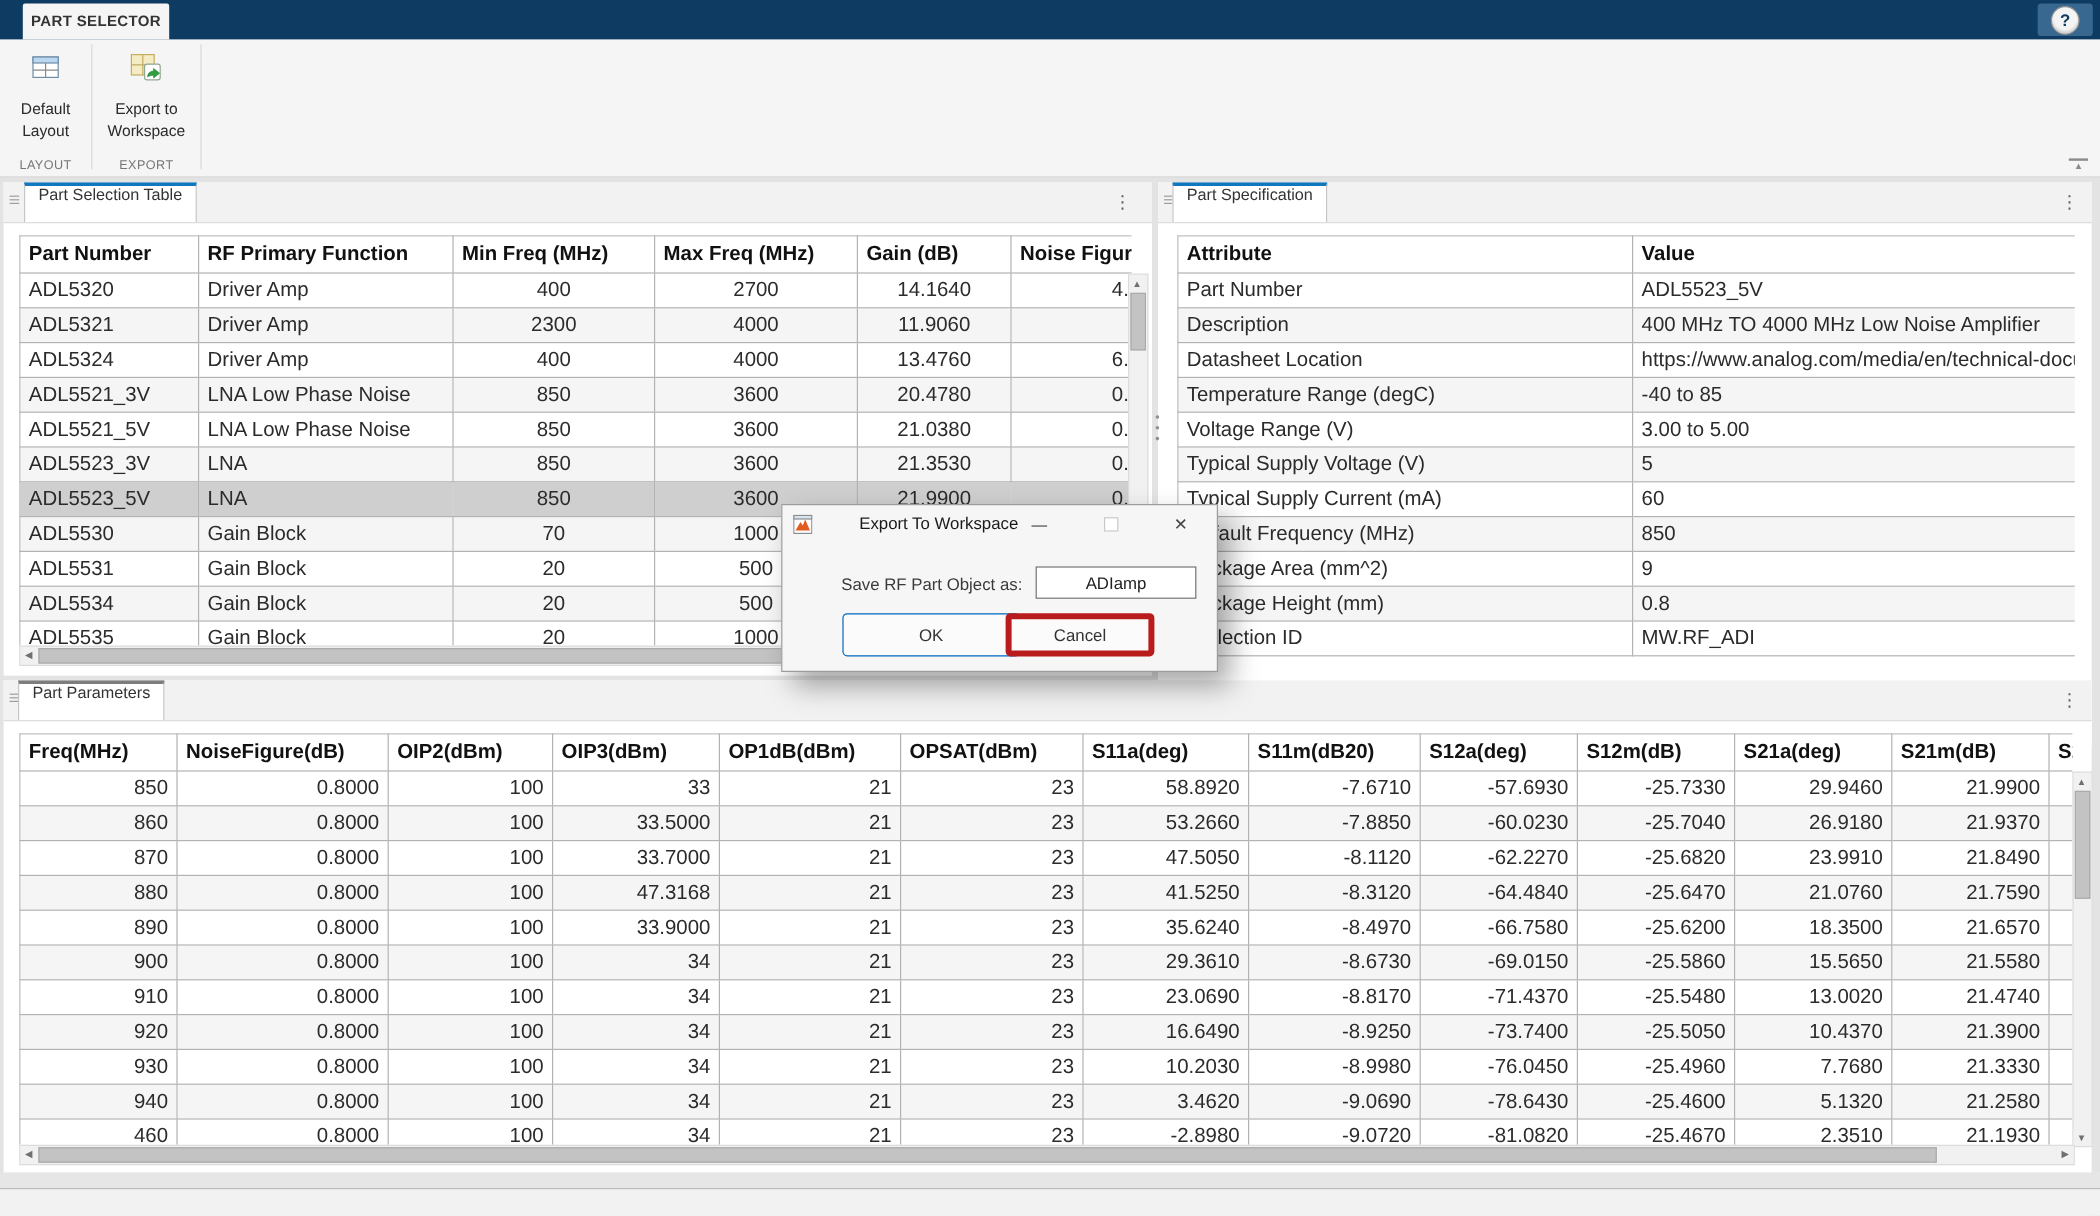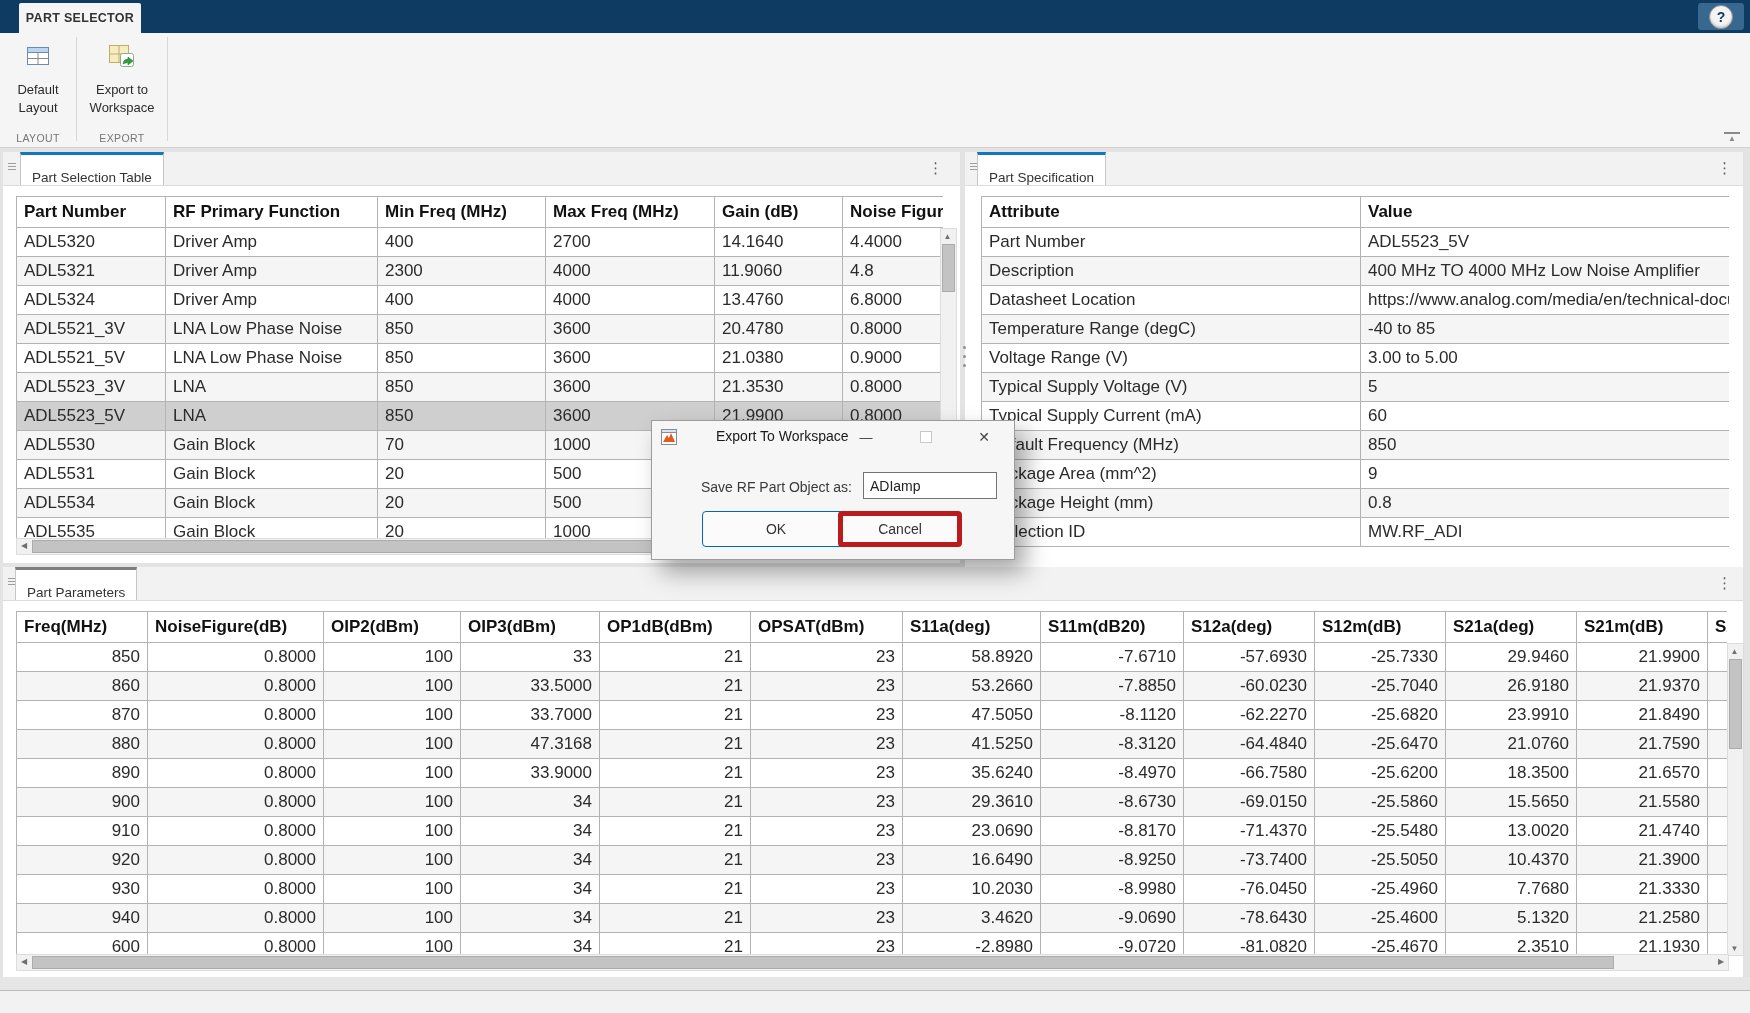--- a/index.html
+++ b/index.html
@@ -28,37 +28,37 @@
   .collapse-icon{position:absolute;right:10px;bottom:6px;width:16px;text-align:center;
                  color:#8a8a8a;font-size:8px;line-height:5px;}
   .collapse-icon .bar{display:block;height:2px;background:#8a8a8a;margin-bottom:2px;}
 
   
   .panel{position:absolute;background:#fff;}
   .tabbar{position:absolute;left:0;top:0;right:0;height:33px;background:#f2f2f2;border-bottom:1px solid #dcdcdc;}
   .grip{position:absolute;left:5px;top:11px;width:8px;display:flex;flex-direction:column;gap:2px;}
   .grip i{height:1px;background:#9e9e9e;}
   .ptab{position:absolute;top:0;height:30px;background:#fff;border:1px solid #c6c6c6;border-bottom:none;
-        border-top:3px solid #1278bd;display:flex;align-items:flex-end;padding:0 11px;
+        border-top:3px solid #1278bd;display:flex;align-items:flex-start;padding:0 11px;
         font-size:13.5px;color:#333;white-space:nowrap;}
   .ptab.gray{border-top-color:#7d7d7d;}
   .kebab{position:absolute;top:7px;font-size:15px;color:#5f5f5f;width:14px;text-align:center;cursor:default;}
 
   .tclip{position:absolute;overflow:hidden;background:#fff;}
   table{border-collapse:collapse;table-layout:fixed;background:#fff;font-size:17px;color:#2b2b2b;}
   th,td{border:1px solid #b3b3b3;padding:0 7px;overflow:hidden;white-space:nowrap;}
   th{font-weight:bold;text-align:left;height:30px;color:#111;background:#fff;}
   td{height:28px;}
   tbody tr:nth-child(even) td{background:#f5f5f5;}
   tbody tr.sel td{background:#cfcfcf;}
 
   #t1{width:956px;}
   #t1 th:nth-child(1){width:134px}#t1 th:nth-child(2){width:197px}#t1 th:nth-child(3){width:153px}
   #t1 th:nth-child(4){width:154px}#t1 th:nth-child(5){width:113px}#t1 th:nth-child(6){width:205px}
-  #t1 td:nth-child(n+3){text-align:left;}
+  #t1 td:nth-child(n+3){text-align:center;}
 
   #t2{width:746px;}
   #t2 th:nth-child(1){width:364px}#t2 th:nth-child(2){width:382px}
 
   #t3{width:1724px;}
   #t3 th:nth-child(1){width:116px}#t3 th:nth-child(2){width:161px}#t3 th:nth-child(3){width:122px}
   #t3 th:nth-child(4){width:124px}#t3 th:nth-child(5){width:136px}#t3 th:nth-child(6){width:137px}
   #t3 th:nth-child(7){width:123px}#t3 th:nth-child(8){width:128px}#t3 th:nth-child(9){width:116px}
   #t3 th:nth-child(10){width:116px}#t3 th:nth-child(11){width:116px}#t3 th:nth-child(12){width:116px}
   #t3 th:nth-child(13){width:117px}#t3 th:nth-child(14){width:96px}
@@ -84,21 +84,21 @@
   .dlg-title{position:absolute;left:0;top:0;right:0;height:32px;}
   .dlg-icon{position:absolute;left:9px;top:8px;}
   .dlg-title-text{position:absolute;left:32px;top:7px;font-size:14px;color:#1a1a1a;margin-left:32px;}
   .dlg-ctrl{position:absolute;top:0;height:32px;width:40px;display:flex;align-items:center;justify-content:center;}
   .dlg-min{left:194px;font-size:13px;color:#333;}
   .dlg-max{left:254px;}
   .dlg-max i{display:block;width:10px;height:10px;border:1px solid #c9c9c9;background:#fff;}
   .dlg-close{left:312px;font-size:14px;color:#444;}
   .dlg-label{position:absolute;left:49px;top:58px;font-size:14px;color:#3a3a3a;}
   .dlg-input{position:absolute;left:211px;top:51px;width:120px;height:25px;border:1px solid #737373;
-             font-size:14px;padding:0 6px;font-family:"Liberation Sans",sans-serif;background:#fff;color:#222;}
+             font-size:14px;padding:0 6px;font-family:"Liberation Sans",sans-serif;background:#fff;color:#222;text-align:center;}
   .dlg-btn{position:absolute;top:90px;height:36px;border-radius:4px;background:#fbfbfb;
            font-size:14px;color:#333;font-family:"Liberation Sans",sans-serif;cursor:default;}
   .dlg-ok{left:50px;width:148px;border:1px solid #0067c0;}
   .dlg-cancel{left:186px;width:124px;border:5px solid #b91c1c;}
 
   
   #statusbar{position:absolute;left:0;top:977px;width:1750px;height:36px;background:#e6e6e6;}
   #statusbar .line{position:absolute;left:0;top:13px;width:100%;height:1px;background:#bdbdbd;}
   #statusbar .lower{position:absolute;left:0;top:14px;width:100%;height:22px;background:#f2f2f2;}
 </style>
@@ -532,21 +532,21 @@
               <td>23</td>
               <td>3.4620</td>
               <td>-9.0690</td>
               <td>-78.6430</td>
               <td>-25.4600</td>
               <td>5.1320</td>
               <td>21.2580</td>
               <td>157.0060</td>
             </tr>
             <tr>
-              <td>600</td>
+              <td>460</td>
               <td>0.8000</td>
               <td>100</td>
               <td>34</td>
               <td>21</td>
               <td>23</td>
               <td>-2.8980</td>
               <td>-9.0720</td>
               <td>-81.0820</td>
               <td>-25.4670</td>
               <td>2.3510</td>

